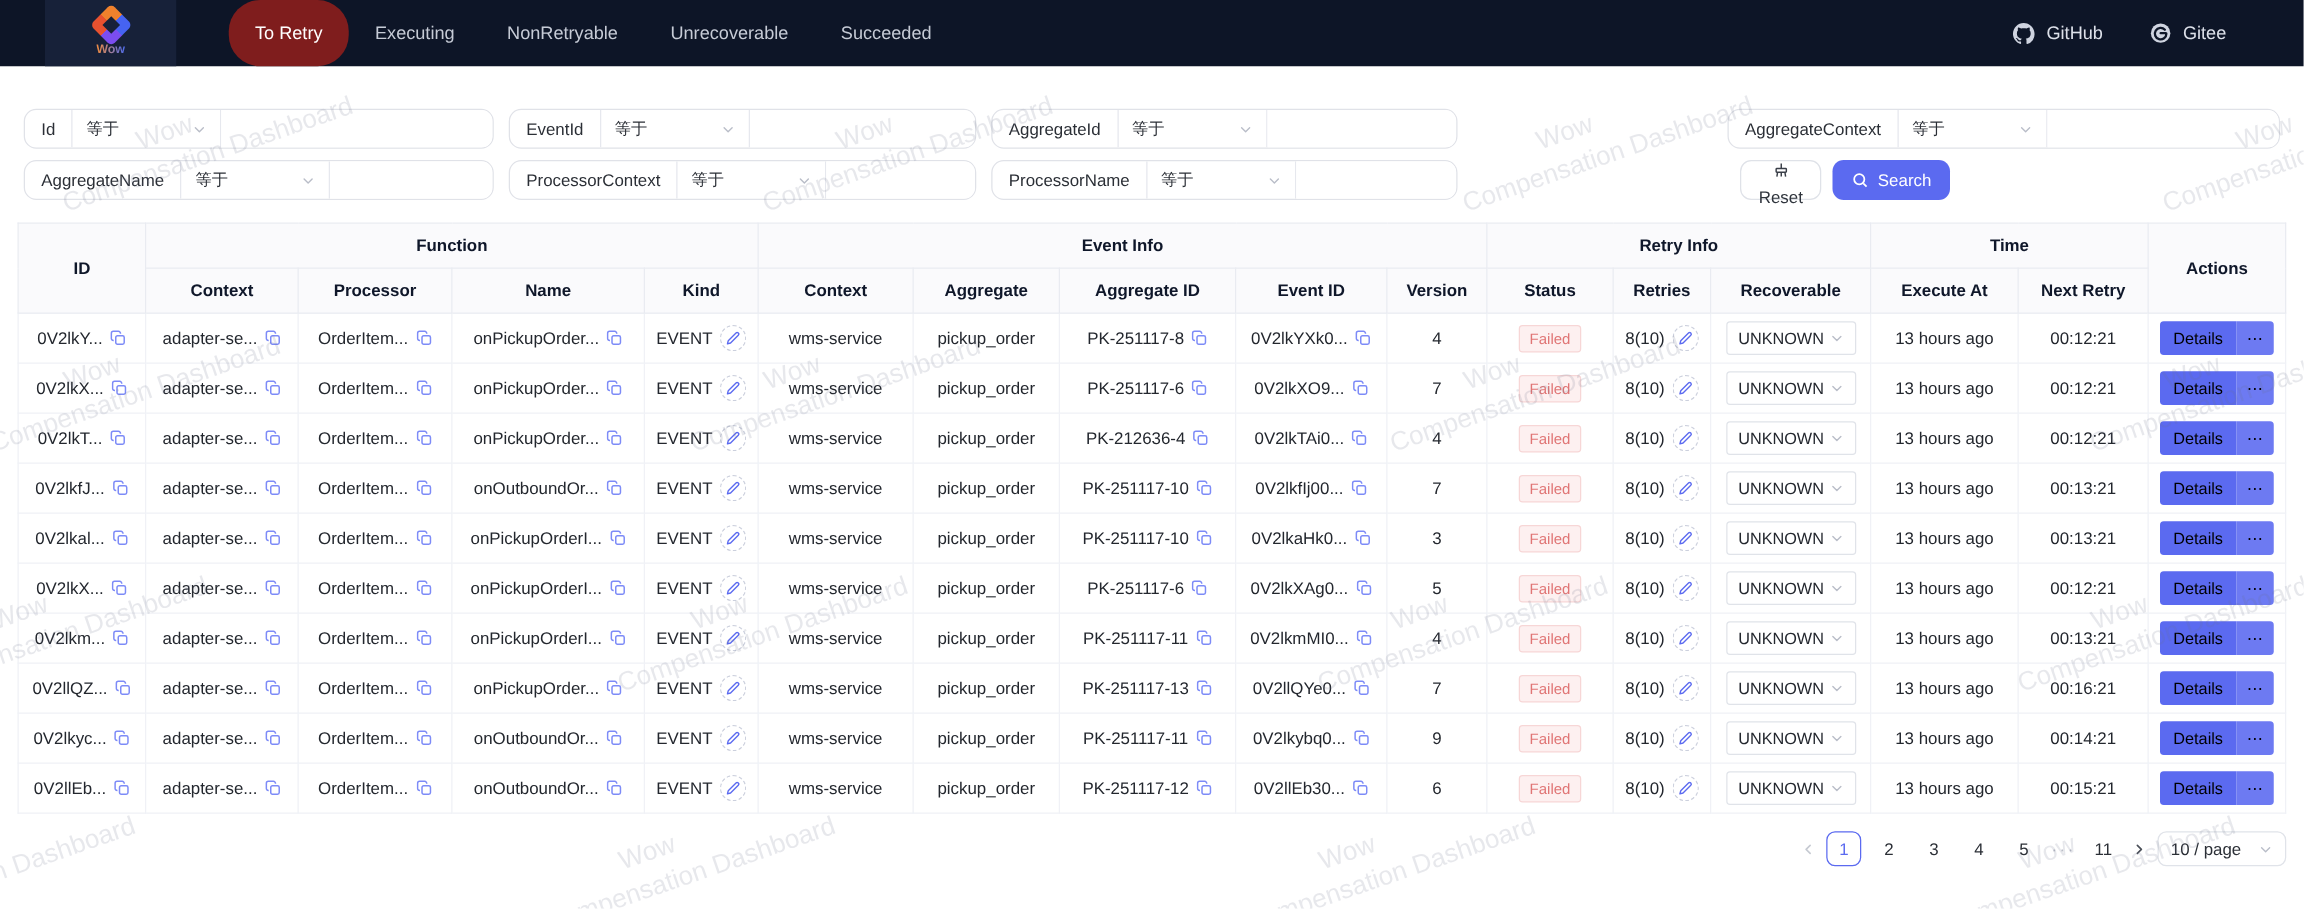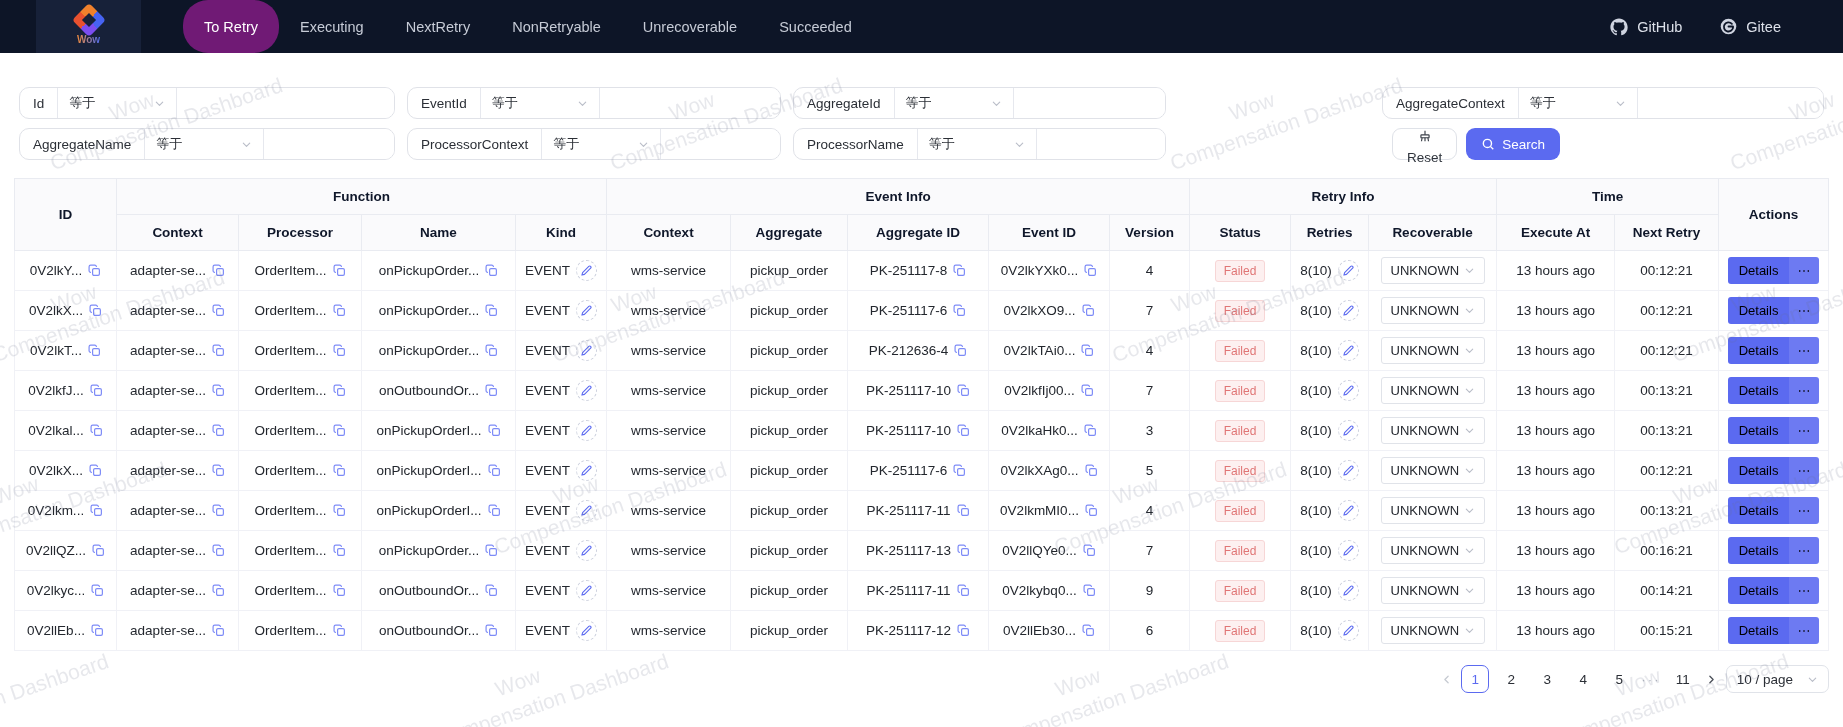--- a/index.html
+++ b/index.html
@@ -10,21 +10,21 @@
   }
   
   .navbar { height:53px; background:#0d1527; display:flex; align-items:stretch; position:relative; z-index:5; }
   .logo-box { width:105px; margin-left:36px; background:#172139; display:flex; flex-direction:column; align-items:center; justify-content:center; gap:2px; cursor:pointer; }
   .logo-mark { position:relative; width:24px; height:24px; transform:rotate(45deg); border-radius:4px;
     background:conic-gradient(#4663f2 0 25%, #7b4df0 25% 50%, #e8512f 50% 75%, #f0812c 75% 100%); }
   .logo-mark::after { content:""; position:absolute; inset:7px; background:#172139; }
   .logo-text { font-size:10px; font-weight:bold; background:linear-gradient(90deg,#f08a3c,#4f6df0); -webkit-background-clip:text; background-clip:text; color:transparent; }
   .tabs { display:flex; margin-left:42px; align-items:stretch; }
   .tab { display:flex; align-items:center; padding:0 21px; font-size:14.5px; color:#c6cbd6; cursor:pointer; white-space:nowrap; }
-  .tab.active { background:#701a75; color:#fff;border-radius:25px; }
+  .tab.active { background:#7f1d1d; color:#fff;border-radius:25px; }
   .nav-right { margin-left:auto; display:flex; align-items:center; gap:38px; padding-right:62px; }
   .nav-link { display:flex; align-items:center; gap:9px; font-size:14.5px; color:#dde1ea; cursor:pointer; }
   
   .watermark-layer { position:absolute; left:0; right:0; top:53px; bottom:0; z-index:3; pointer-events:none; overflow:hidden; }
   .wm { position:absolute; transform:rotate(-19deg); color:rgba(108,115,138,0.16); font-size:21px; line-height:1.35; white-space:nowrap; }
   .wm .l1 { margin-left:72px; }
   
   .filters { padding:34px 19px 0; position:relative; z-index:2; }
   .filter-row { display:flex; gap:12px; align-items:center; }
   .filter-row + .filter-row { margin-top:9px; }
@@ -66,21 +66,20 @@
 <body>
 
 <header class="navbar">
   <div class="logo-box">
     <div class="logo-mark"></div>
     <div class="logo-text">Wow</div>
   </div>
   <nav class="tabs" id="nav-tabs">
       <div class="tab active">To Retry</div>
       <div class="tab">Executing</div>
-      <div class="tab">NextRetry</div>
       <div class="tab">NonRetryable</div>
       <div class="tab">Unrecoverable</div>
       <div class="tab">Succeeded</div>
     </nav>
   <div class="nav-right">
     <a class="nav-link">
       <span style="display:flex">
         <svg width="18" height="18" viewBox="0 0 24 24" fill="#cfd4e0">
             <path d="M12 .5C5.73.5.5 5.74.5 12.02c0 5.08 3.29 9.39 7.86 10.91.58.11.79-.25.79-.56 0-.27-.01-1.17-.02-2.12-3.2.7-3.88-1.36-3.88-1.36-.53-1.33-1.28-1.69-1.28-1.69-1.05-.71.08-.7.08-.7 1.16.08 1.77 1.19 1.77 1.19 1.03 1.77 2.7 1.26 3.36.96.1-.75.4-1.26.73-1.55-2.55-.29-5.23-1.28-5.23-5.7 0-1.26.45-2.29 1.19-3.1-.12-.29-.52-1.46.11-3.05 0 0 .97-.31 3.18 1.18.92-.26 1.91-.39 2.89-.39.98 0 1.97.13 2.89.39 2.2-1.49 3.17-1.18 3.17-1.18.63 1.59.23 2.76.11 3.05.74.81 1.19 1.84 1.19 3.1 0 4.43-2.69 5.41-5.25 5.69.41.36.78 1.06.78 2.14 0 1.55-.01 2.8-.01 3.18 0 .31.21.67.8.56A10.52 10.52 0 0 0 23.5 12.02C23.5 5.74 18.27.5 12 .5z"></path>
           </svg>

